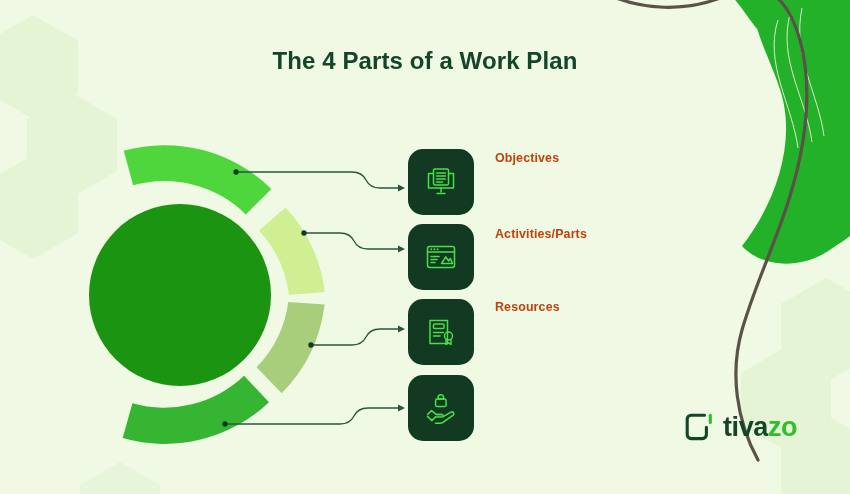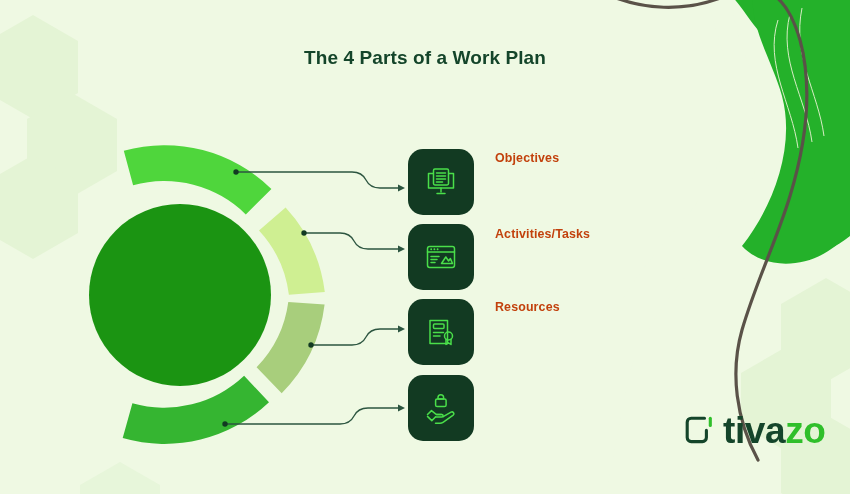--- a/index.html
+++ b/index.html
@@ -19,21 +19,21 @@
   .layer{position:absolute;top:0;left:0;width:850px;height:494px;}
   #bg-decor{z-index:0;}
   #diagram{z-index:2;}
   #content{z-index:3;}
 
   
   .title{
     position:absolute;
     left:0;top:47px;width:850px;
     text-align:center;
-    font-size:19px;
+    font-size:24px;
     font-weight:bold;
     letter-spacing:.1px;
     color:#14452a;
   }
 
   
   .icon-box{
     position:absolute;
     width:66px;height:66px;
     border-radius:15px;
@@ -53,21 +53,21 @@
     letter-spacing:.15px;
   }
 
   
   .logo{
     position:absolute;
     left:684px;top:412px;
     display:flex;align-items:center;gap:9px;
   }
   .logo-wordmark{
-    font-size:37px;font-weight:bold;letter-spacing:-.4px;
+    font-size:27px;font-weight:bold;letter-spacing:-.4px;
     line-height:1;
   }
   .logo-tiva{color:#14452a;}
   .logo-zo{color:#2fbf2a;}
 </style>
 </head>
 <body>
 
 <div id="stage">
 
@@ -217,21 +217,21 @@
         <rect x="12.6" y="9" width="10.5" height="7.6" rx="1.6"></rect>
         <path d="M4.5 24.5 L8.5 20.6 L13.5 24.6 L19 24.6 C20.4 24.6 20.4 27 19 27 L12.5 27"></path>
         <path d="M13.6 24.6 L18.4 24.6"></path>
         <path d="M12.5 27 L8.8 30.6 L4.5 26.4"></path>
         <path d="M20.2 26.6 L28 22.2 C30 21.1 32 23.8 30.2 25.2 L20 32.3
                  C19 33 18 33.2 17 33.2 L12.5 33.2"></path>
       </svg>
     </div>
 
     <div class="item-label" style="top:151px;">Objectives</div>
-    <div class="item-label" style="top:227px;">Activities/Tasks</div>
+    <div class="item-label" style="top:227px;">Activities/Parts</div>
     <div class="item-label" style="top:300px;">Resources</div>
 
     <div class="logo">
       <svg width="30" height="31" viewBox="0 0 30 31" fill="none">
         <path d="M20.5 3.2 H7.2 C4.9 3.2 3.2 5 3.2 7.2 V22.6
                  C3.2 24.9 4.9 26.6 7.2 26.6 H18.4
                  C20.7 26.6 22.4 24.9 22.4 22.6 V15.4" stroke="#14452a" stroke-width="3.1" stroke-linecap="round" stroke-linejoin="round"></path>
         <path d="M26.3 3.2 V10.4" stroke="#2fbf2a" stroke-width="3.1" stroke-linecap="round"></path>
       </svg>
       <div class="logo-wordmark">

